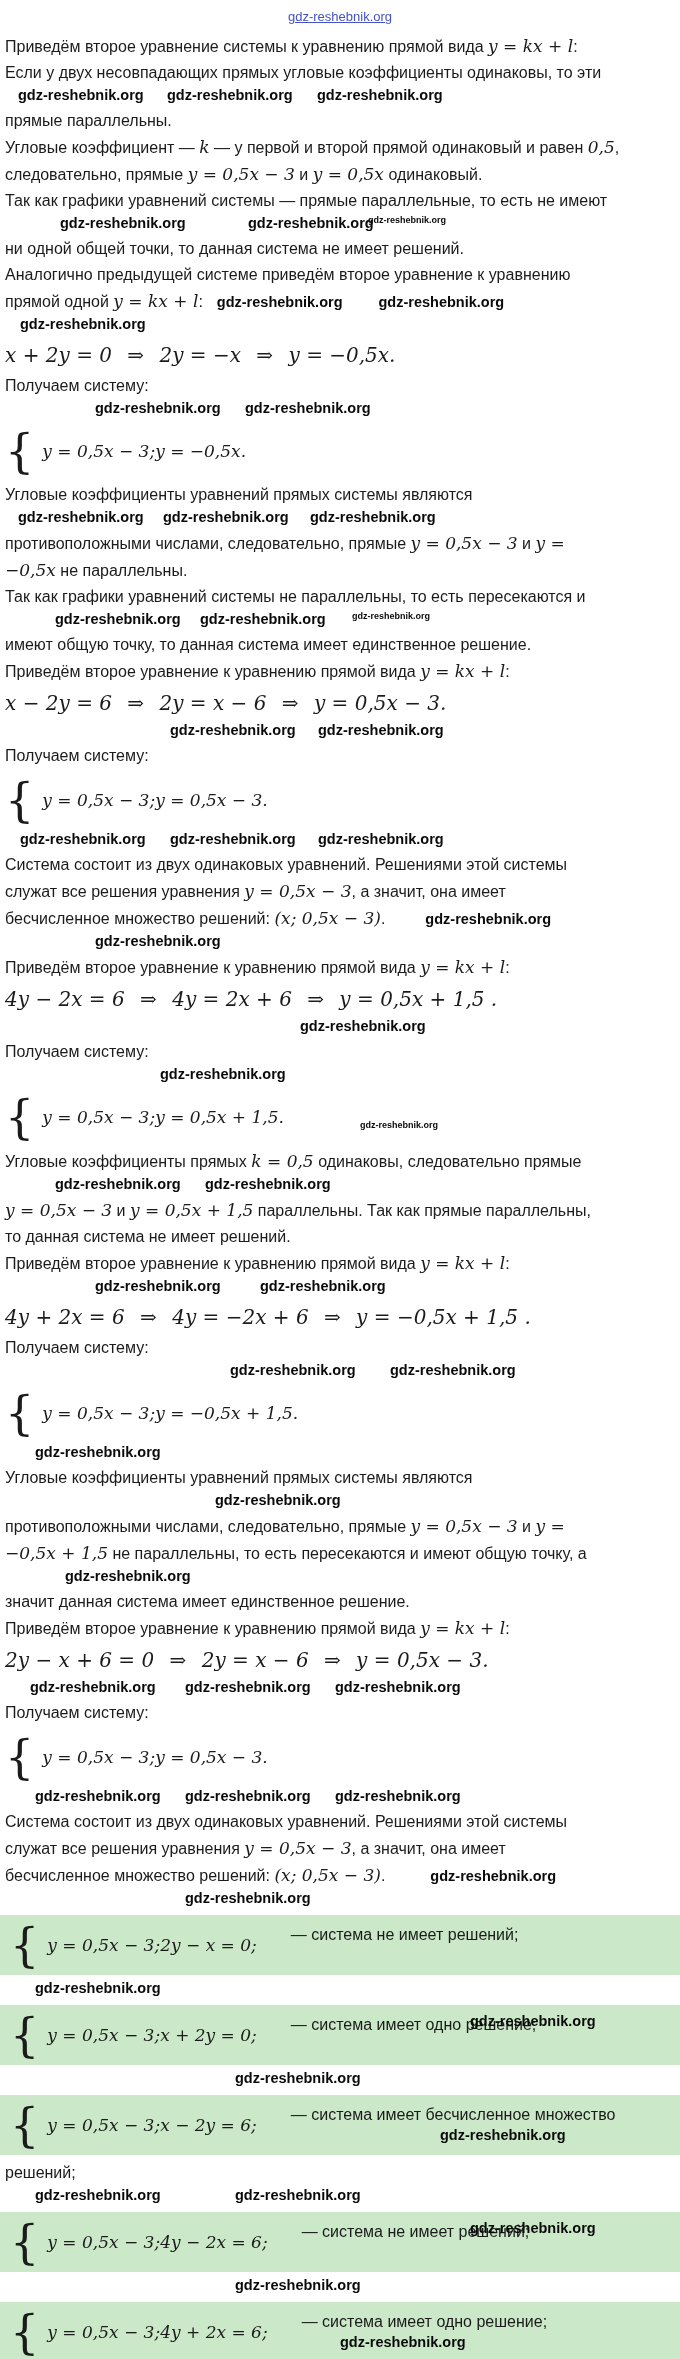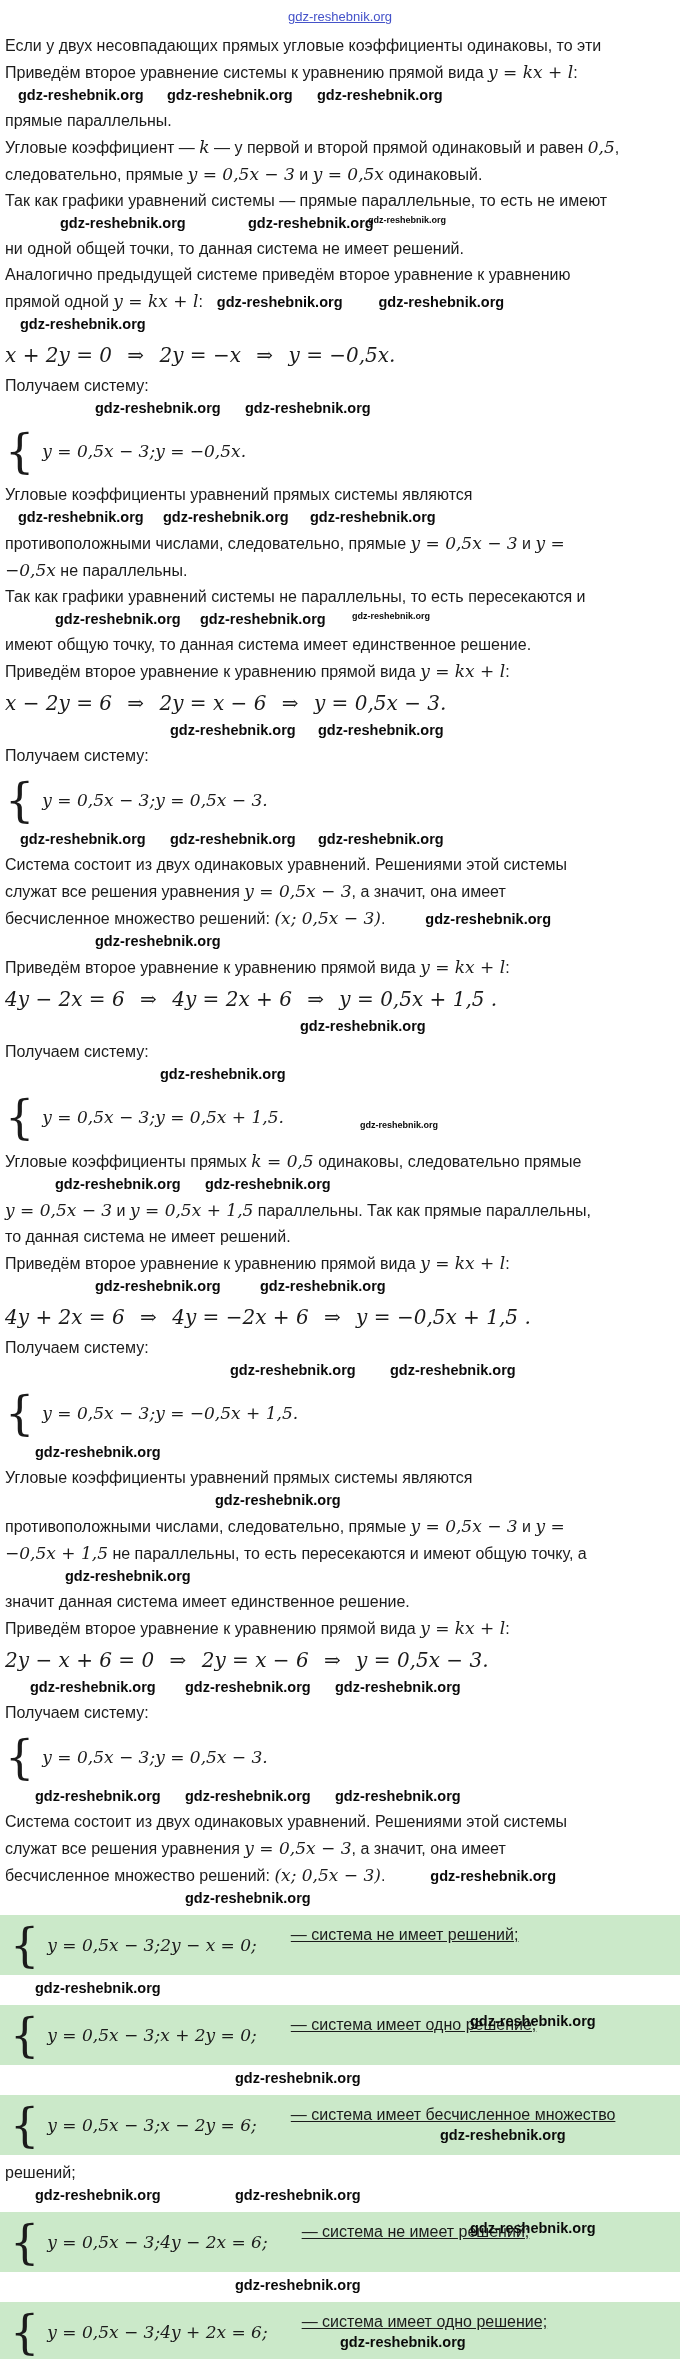--- a/index.html
+++ b/index.html
@@ -20,33 +20,33 @@
   .wmrow .wm { position: absolute; top: 0; }
   .wm.inline { display: inline-block; }
   .sysblock { position: relative; padding: 3px 5px; margin: 2px 0; }
   .sys { display: flex; align-items: center; }
   .brace { font-family: "DejaVu Serif", serif; font-style: normal; font-size: 46px;
            line-height: 52px; font-weight: 400; margin-right: 8px; }
   .syscol { display: flex; flex-direction: row; }
   .sline { font-size: 17px; line-height: 27px; }
   .green { position: relative; background: var(--green, #cbe9c9); margin: 5px 0;
            padding: 4px 10px; display: flex; align-items: flex-start; }
-  .green .note { font-size: 16px; line-height: 26px; margin-left: 34px; padding-top: 3px; white-space: nowrap; text-decoration: underline; }
+  .green .note { font-size: 16px; line-height: 26px; margin-left: 34px; padding-top: 3px; white-space: nowrap; }
   .wm.abs { position: absolute; }
 </style>
 </head>
 <body style="--link: #4452c9; --green: #cbe9c9;">
 
 <div class="page">
   <div class="toplink-wrap">
     <a class="toplink">gdz-reshebnik.org</a>
   </div>
   <div id="content">
+      <div class="line"><span class="txt">Приведём второе уравнение системы к уравнению прямой вида </span><span class="math">y = kx + l</span><span class="txt">:</span></div>
       <div class="line"><span class="txt">Если у двух несовпадающих прямых угловые коэффициенты одинаковы, то эти</span></div>
-      <div class="line"><span class="txt">Приведём второе уравнение системы к уравнению прямой вида </span><span class="math">y = kx + l</span><span class="txt">:</span></div>
       <div class="wmrow">
         <span class="wm" style="left: 18px;">gdz-reshebnik.org</span>
         <span class="wm" style="left: 167px;">gdz-reshebnik.org</span>
         <span class="wm" style="left: 317px;">gdz-reshebnik.org</span>
       </div>
       <div class="line"><span class="txt">прямые параллельны.</span></div>
       <div class="line"><span class="txt">Угловые коэффициент — </span><span class="math">k</span><span class="txt"> — у первой и второй прямой одинаковый и равен </span><span class="math">0,5</span><span class="txt">, следовательно, прямые </span><span class="math">y = 0,5x − 3</span><span class="txt"> и </span><span class="math">y = 0,5x</span><span class="txt"> одинаковый.</span></div>
       <div class="line"><span class="txt">Так как графики уравнений системы — прямые параллельные, то есть не имеют</span></div>
       <div class="wmrow">
         <span class="wm" style="left: 60px;">gdz-reshebnik.org</span>

